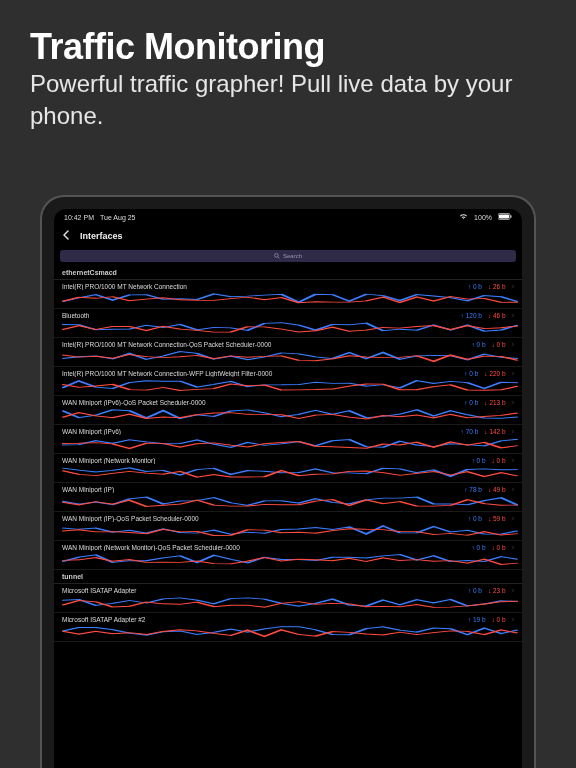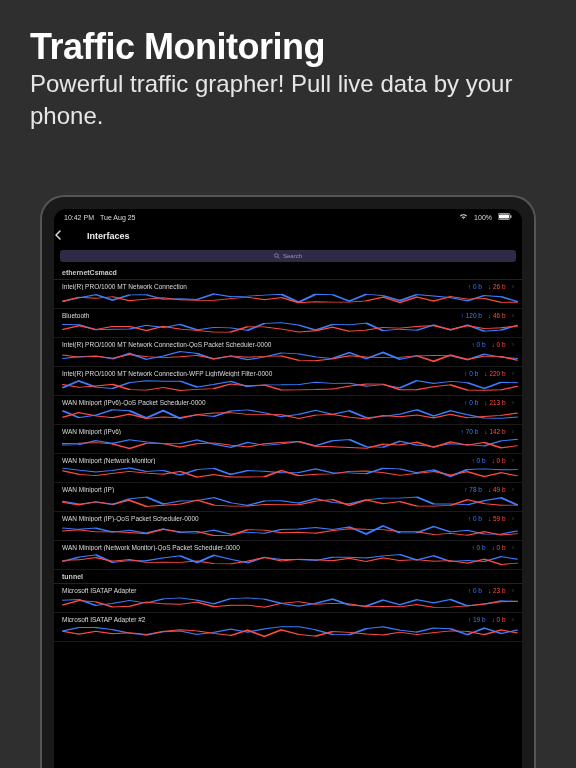--- a/index.html
+++ b/index.html
@@ -54,22 +54,22 @@
     padding: 0 10px;
   }
   .status-bar .left, .status-bar .right {
     display: flex; align-items: center; gap: 6px;
   }
   .wifi-icon, .battery-icon { display: inline-block; }
   .header-row {
     display: flex;
     align-items: center;
     height: 22px;
-    padding: 0 0;
-    gap: 23px;
+    padding: 0 8px;
+    gap: 8px;
   }
   .back-icon { font-size: 12px; color: #ddd; }
   .header-title { font-size: 9px; font-weight: 600; color: #eee; }
   .search-bar {
     margin: 3px 6px 4px 6px;
     height: 12px;
     background: #2e2a48;
     border-radius: 3px;
     display: flex;
     align-items: center;

